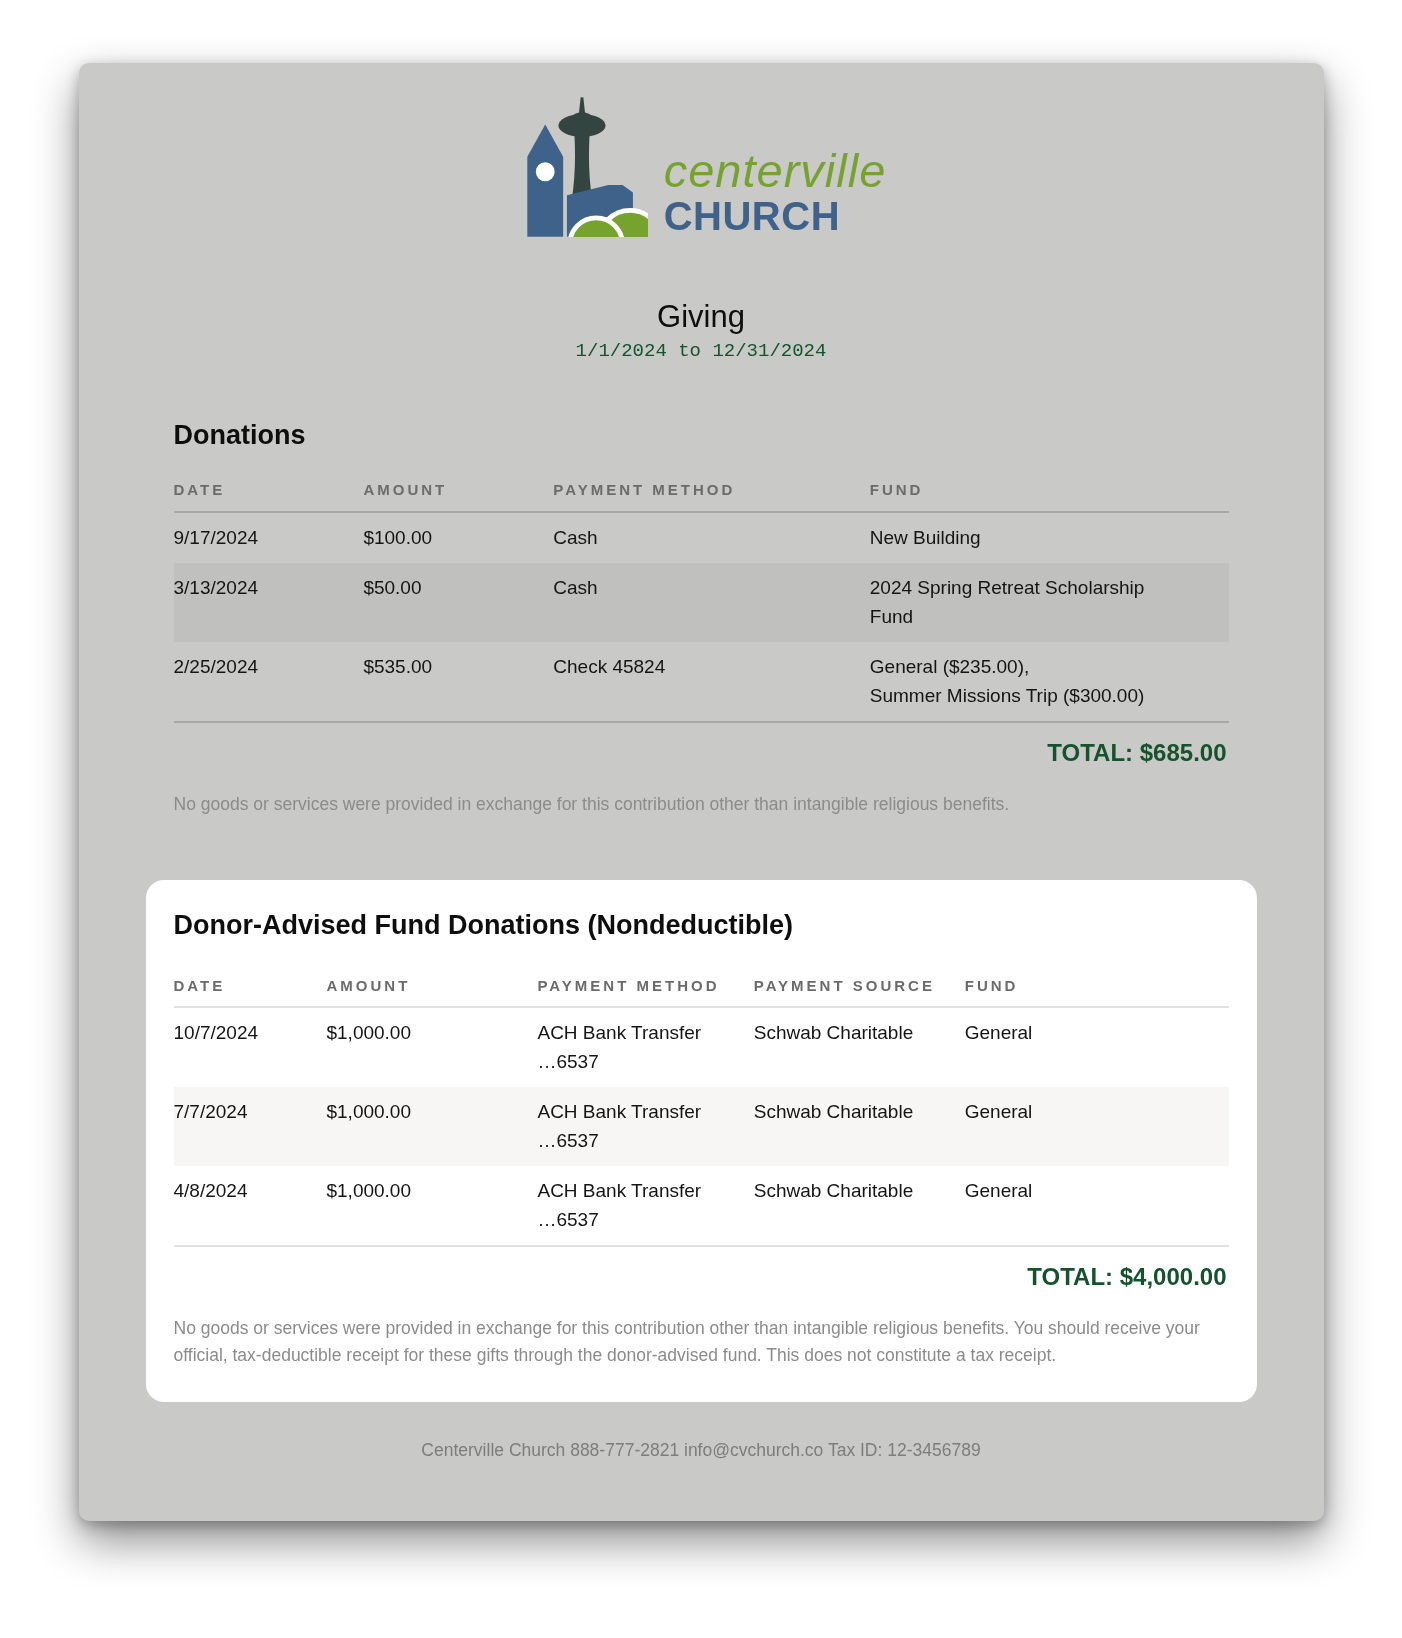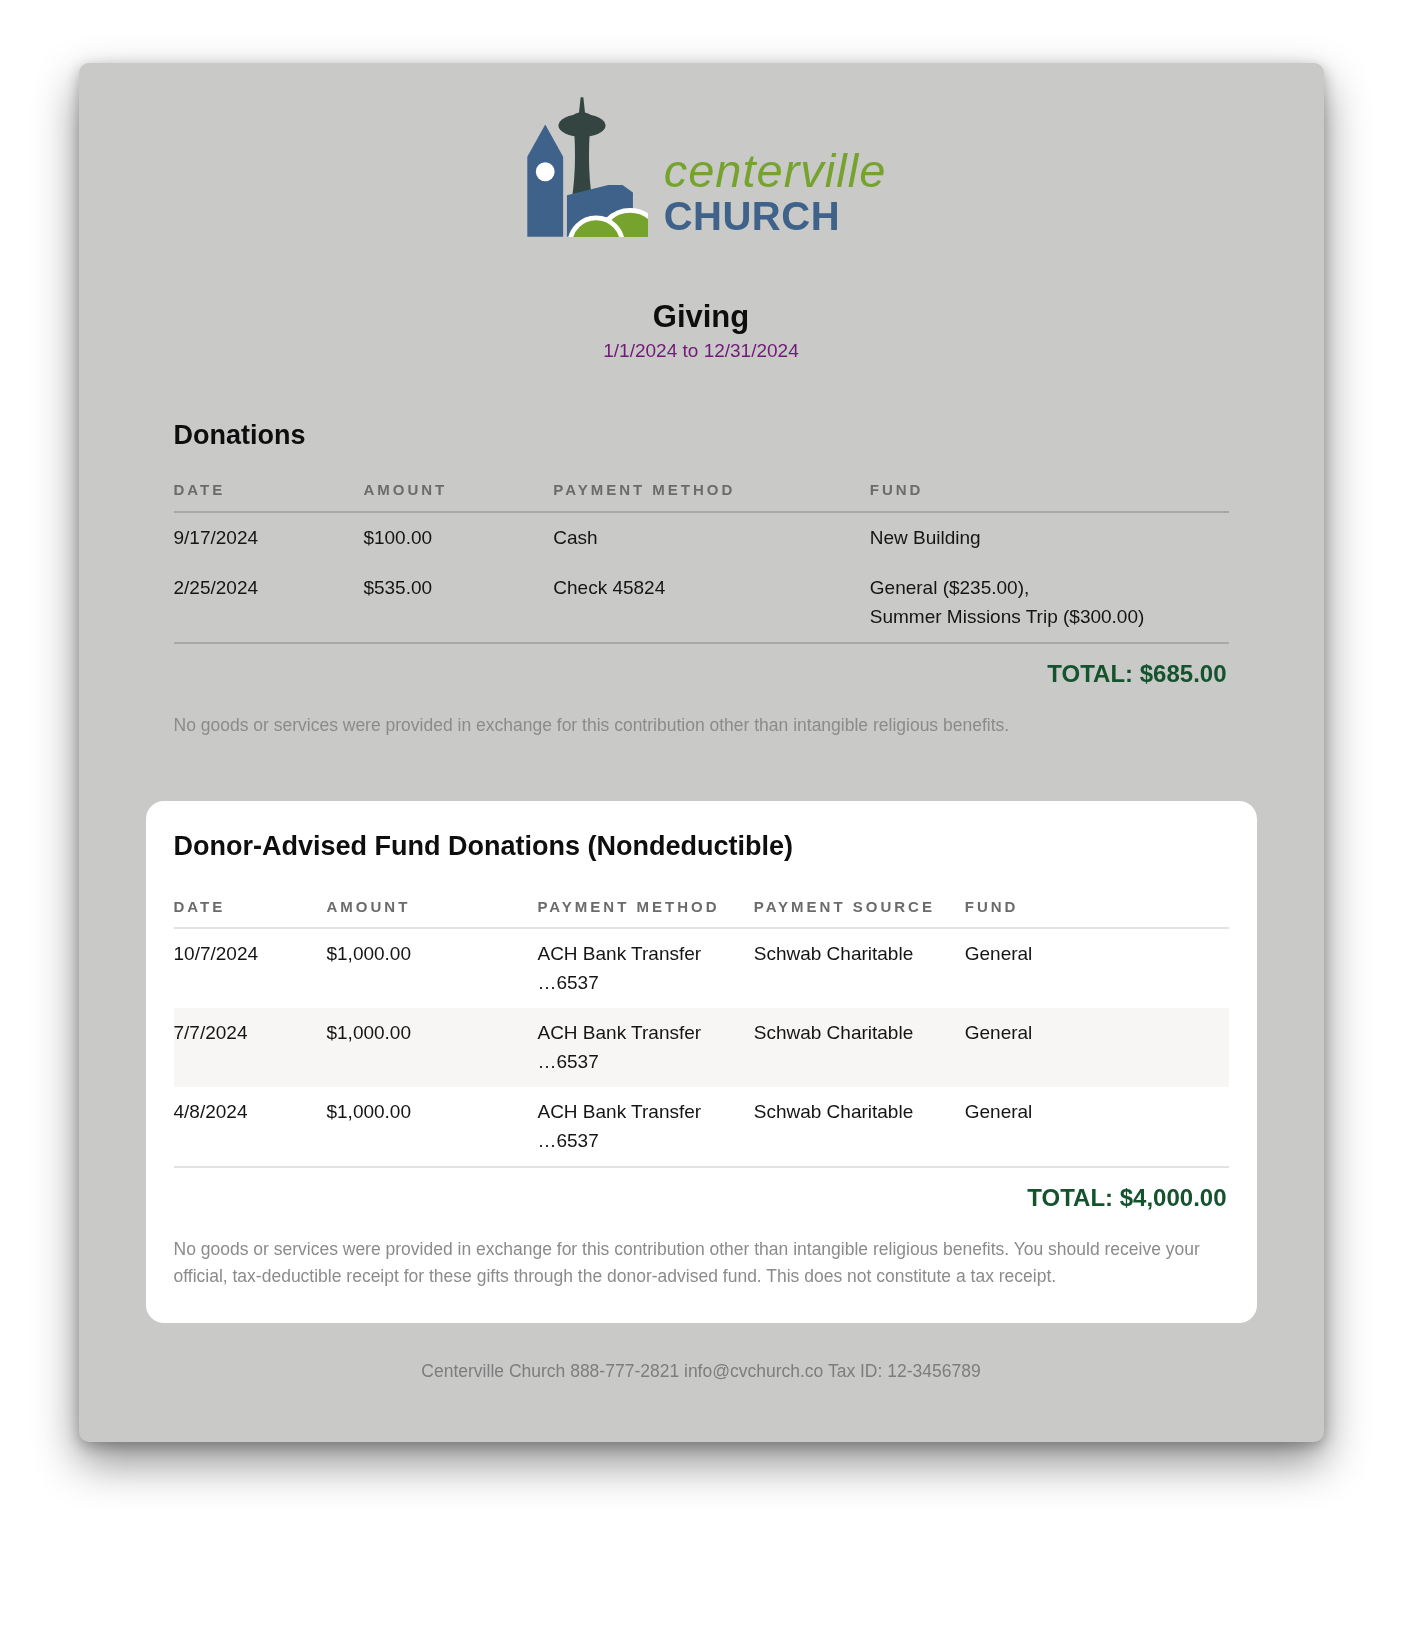--- a/index.html
+++ b/index.html
@@ -42,29 +42,30 @@
     font-size: 40px;
     line-height: 0.95;
     letter-spacing: 0.5px;
     margin-top: 3px;
   }
 
   
   .doc-title {
     text-align: center;
     font-size: 31px;
-    font-weight: 700;
+    font-weight: 400;
     margin: 62px 0 0;
     color: #0e0e0e;
   }
   .doc-subtitle {
     text-align: center;
     font-size: 19px;
     margin-top: 5px;
-    color: #701a75;
+    color: #14532d;
+    font-family: Liberation Mono, monospace;
   }
 
   
   .section-inner { margin: 0 28px; }
   .section-heading {
     font-size: 27px;
     font-weight: 700;
     color: #0e0e0e;
     margin: 0 0 28px 0;
   }
@@ -189,20 +190,27 @@
             <th>PAYMENT METHOD</th>
             <th>FUND</th>
           </tr>
       </thead>
       <tbody>
           <tr>
             <td>9/17/2024</td>
             <td>$100.00</td>
             <td>Cash</td>
             <td>New Building</td>
+          </tr>
+          <tr class="alt">
+            <td>3/13/2024</td>
+            <td>$50.00</td>
+            <td>Cash</td>
+            <td>2024 Spring Retreat Scholarship
+Fund</td>
           </tr>
           <tr>
             <td>2/25/2024</td>
             <td>$535.00</td>
             <td>Check 45824</td>
             <td>General ($235.00),
 Summer Missions Trip ($300.00)</td>
           </tr>
         </tbody>
     </table>

